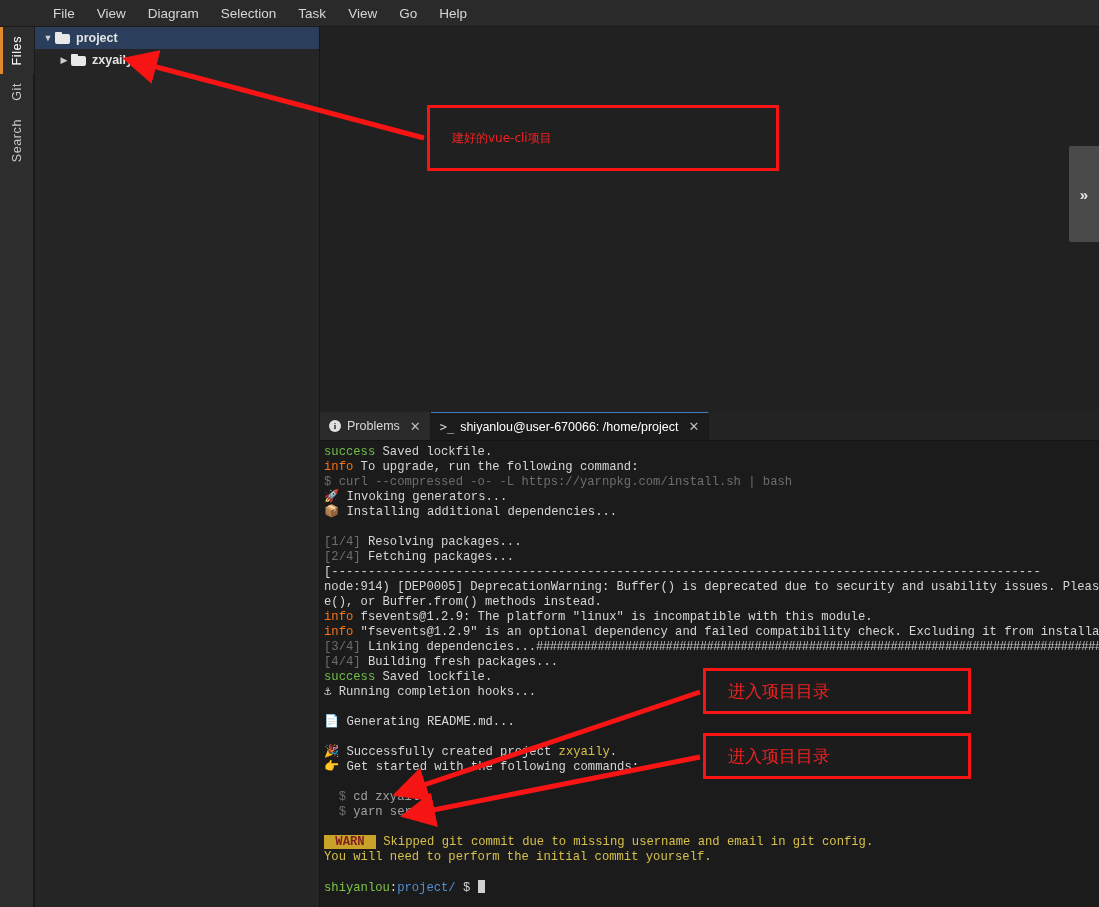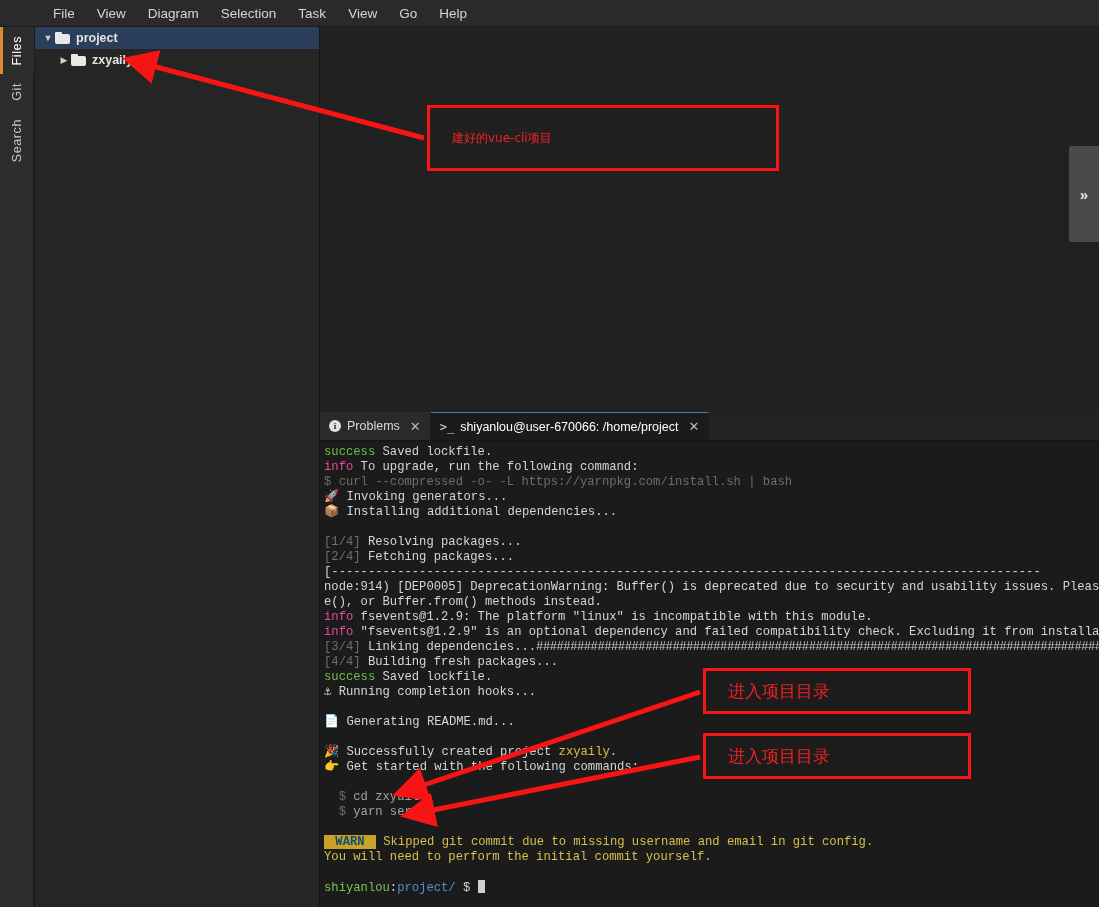--- a/index.html
+++ b/index.html
@@ -166,30 +166,30 @@
     padding: 4px 0 0 4px;
     overflow: hidden;
     font-family: Liberation Mono, monospace;
     font-size: 12.2px;
     line-height: 15px;
     color: #d6d6d6;
     white-space: pre;
   }
   .term-line { height: 15px; white-space: pre; }
   .c-success { color: #6fbf4a; }
-  .c-info    { color: #ec4899; margin-top: 28px; }
+  .c-info    { color: #f97316; margin-top: 28px; }
   .c-dim     { color: #6e6e6e; }
   .c-cyan    { color: #a3a3a3; }
   .c-yellow  { color: #d7c14a; }
   .c-green   { color: #7ec64a; }
   .c-blue    { color: #4f8fd6; }
   .c-white   { color: #d6d6d6; }
   .c-hash    { color: #c9c9c9; letter-spacing: -0.5px; }
   .warn-badge {
-    background: #c9a22a; color: #0c4a6e;
+    background: #c9a22a; color: #7f1d1d;
     font-weight: bold; padding: 0 4px;
   }
   .cursor-block {
     display: inline-block; width: 7px; height: 13px;
     background: #d0d0d0; vertical-align: -2px;
   }
 
   
   .anno-box {
     position: absolute;

